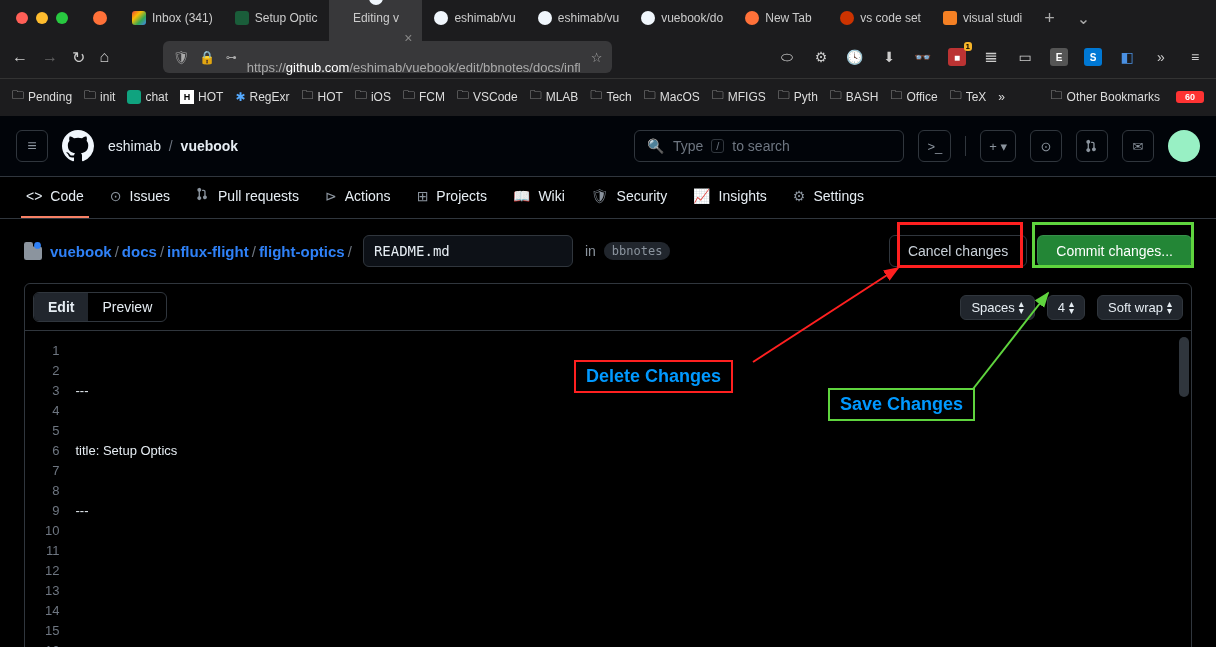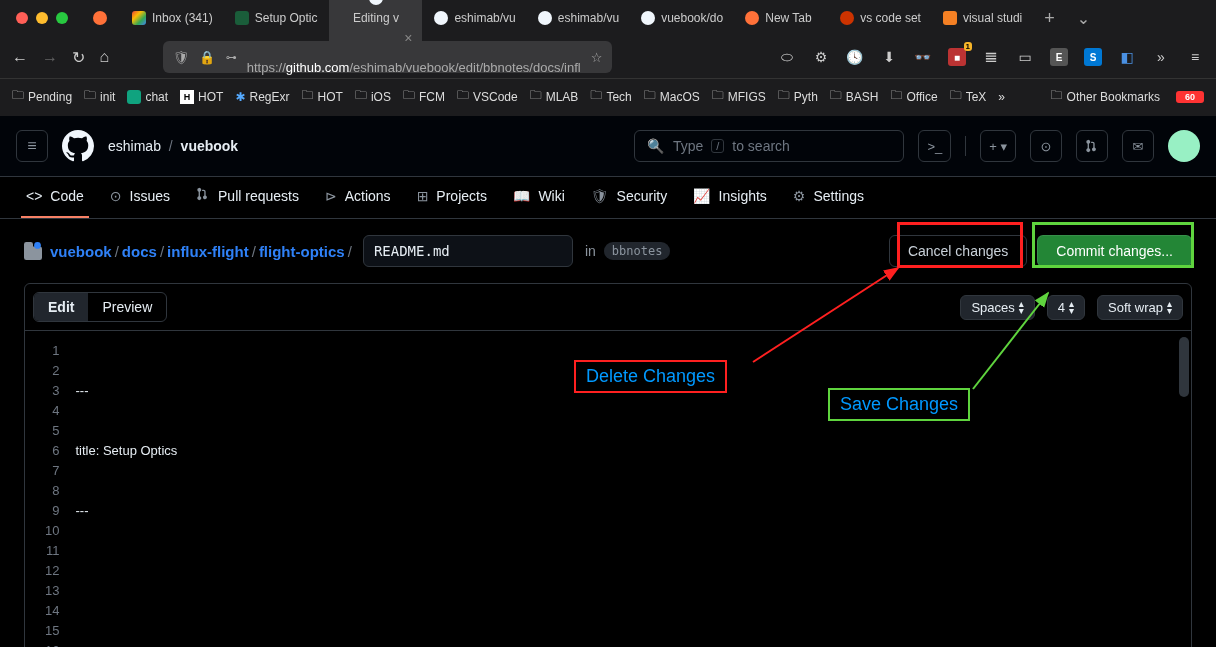--- a/index.html
+++ b/index.html
@@ -78,21 +78,21 @@
     .dd-arrows { font-size: 10px; line-height: 7px; display: flex; flex-direction: column; }
     
     .code-area { display: flex; position: relative; font-family: ui-monospace, SFMono-Regular, Consolas, monospace; font-size: 13px; line-height: 20px; }
     .gutter { text-align: right; padding: 10px 16px 10px 20px; color: #6e7681; user-select: none; }
     .gutter div { height: 20px; }
     .code { padding: 10px 0; white-space: pre; color: #e6edf3; }
     .code div { height: 20px; }
     .scrollbar { position: absolute; right: 2px; top: 6px; width: 10px; height: 60px; background: #30363d; border-radius: 5px; }
     
     
-    .anno { position: absolute; border: 2px solid; padding: 4px 10px; font-size: 18px; font-weight: 400; pointer-events: none; }
+    .anno { position: absolute; border: 2px solid; padding: 4px 10px; font-size: 18px; font-weight: 700; pointer-events: none; }
     .anno-box { position: absolute; border-width: 3px; border-style: solid; pointer-events: none; }
     svg.overlay { position: absolute; top: 0; left: 0; pointer-events: none; }
   </style>
 </head>
 <body>
 
 <div class="browser-chrome">
   <div class="tab-strip">
     <div class="traffic-lights">
       <div class="tl close"></div>

